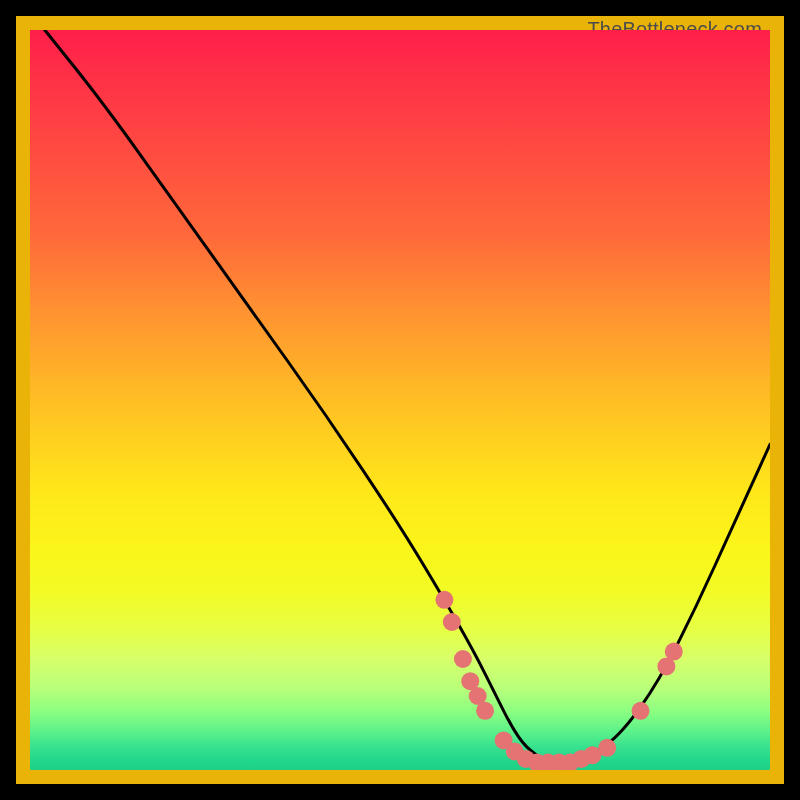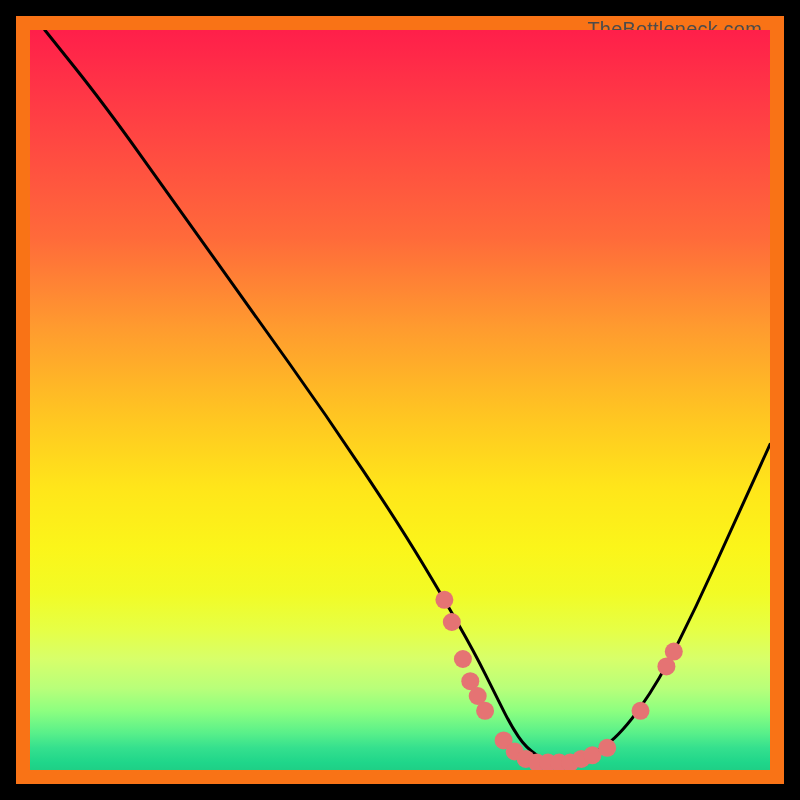--- a/index.html
+++ b/index.html
@@ -10,21 +10,21 @@
     background: #000;
     overflow: hidden;
     font-family: Arial, Helvetica, sans-serif;
   }
   .frame {
     position: absolute;
     left: 16px;
     top: 16px;
     width: 768px;
     height: 768px;
-    background: #f97316;
+    background: #eab308;
   }
   .plot-area {
     position: absolute;
     left: 14px;
     top: 14px;
     width: 740px;
     height: 740px;
     overflow: hidden;
     
     background: linear-gradient(to bottom,

